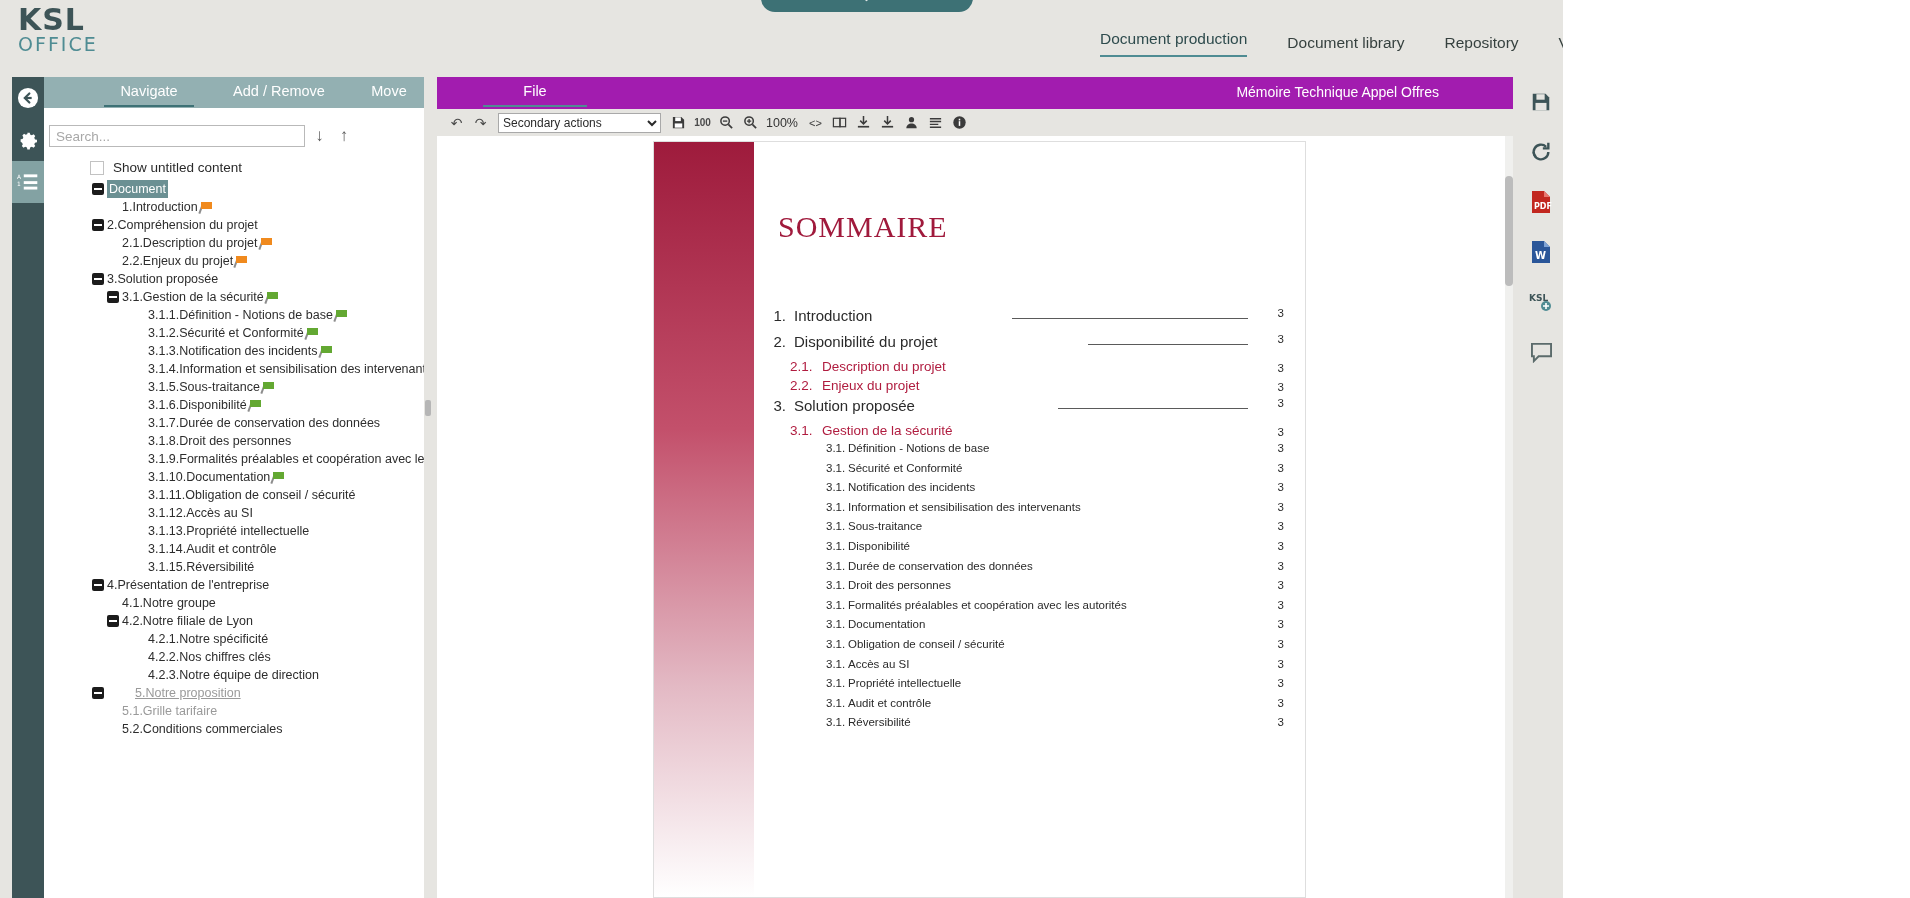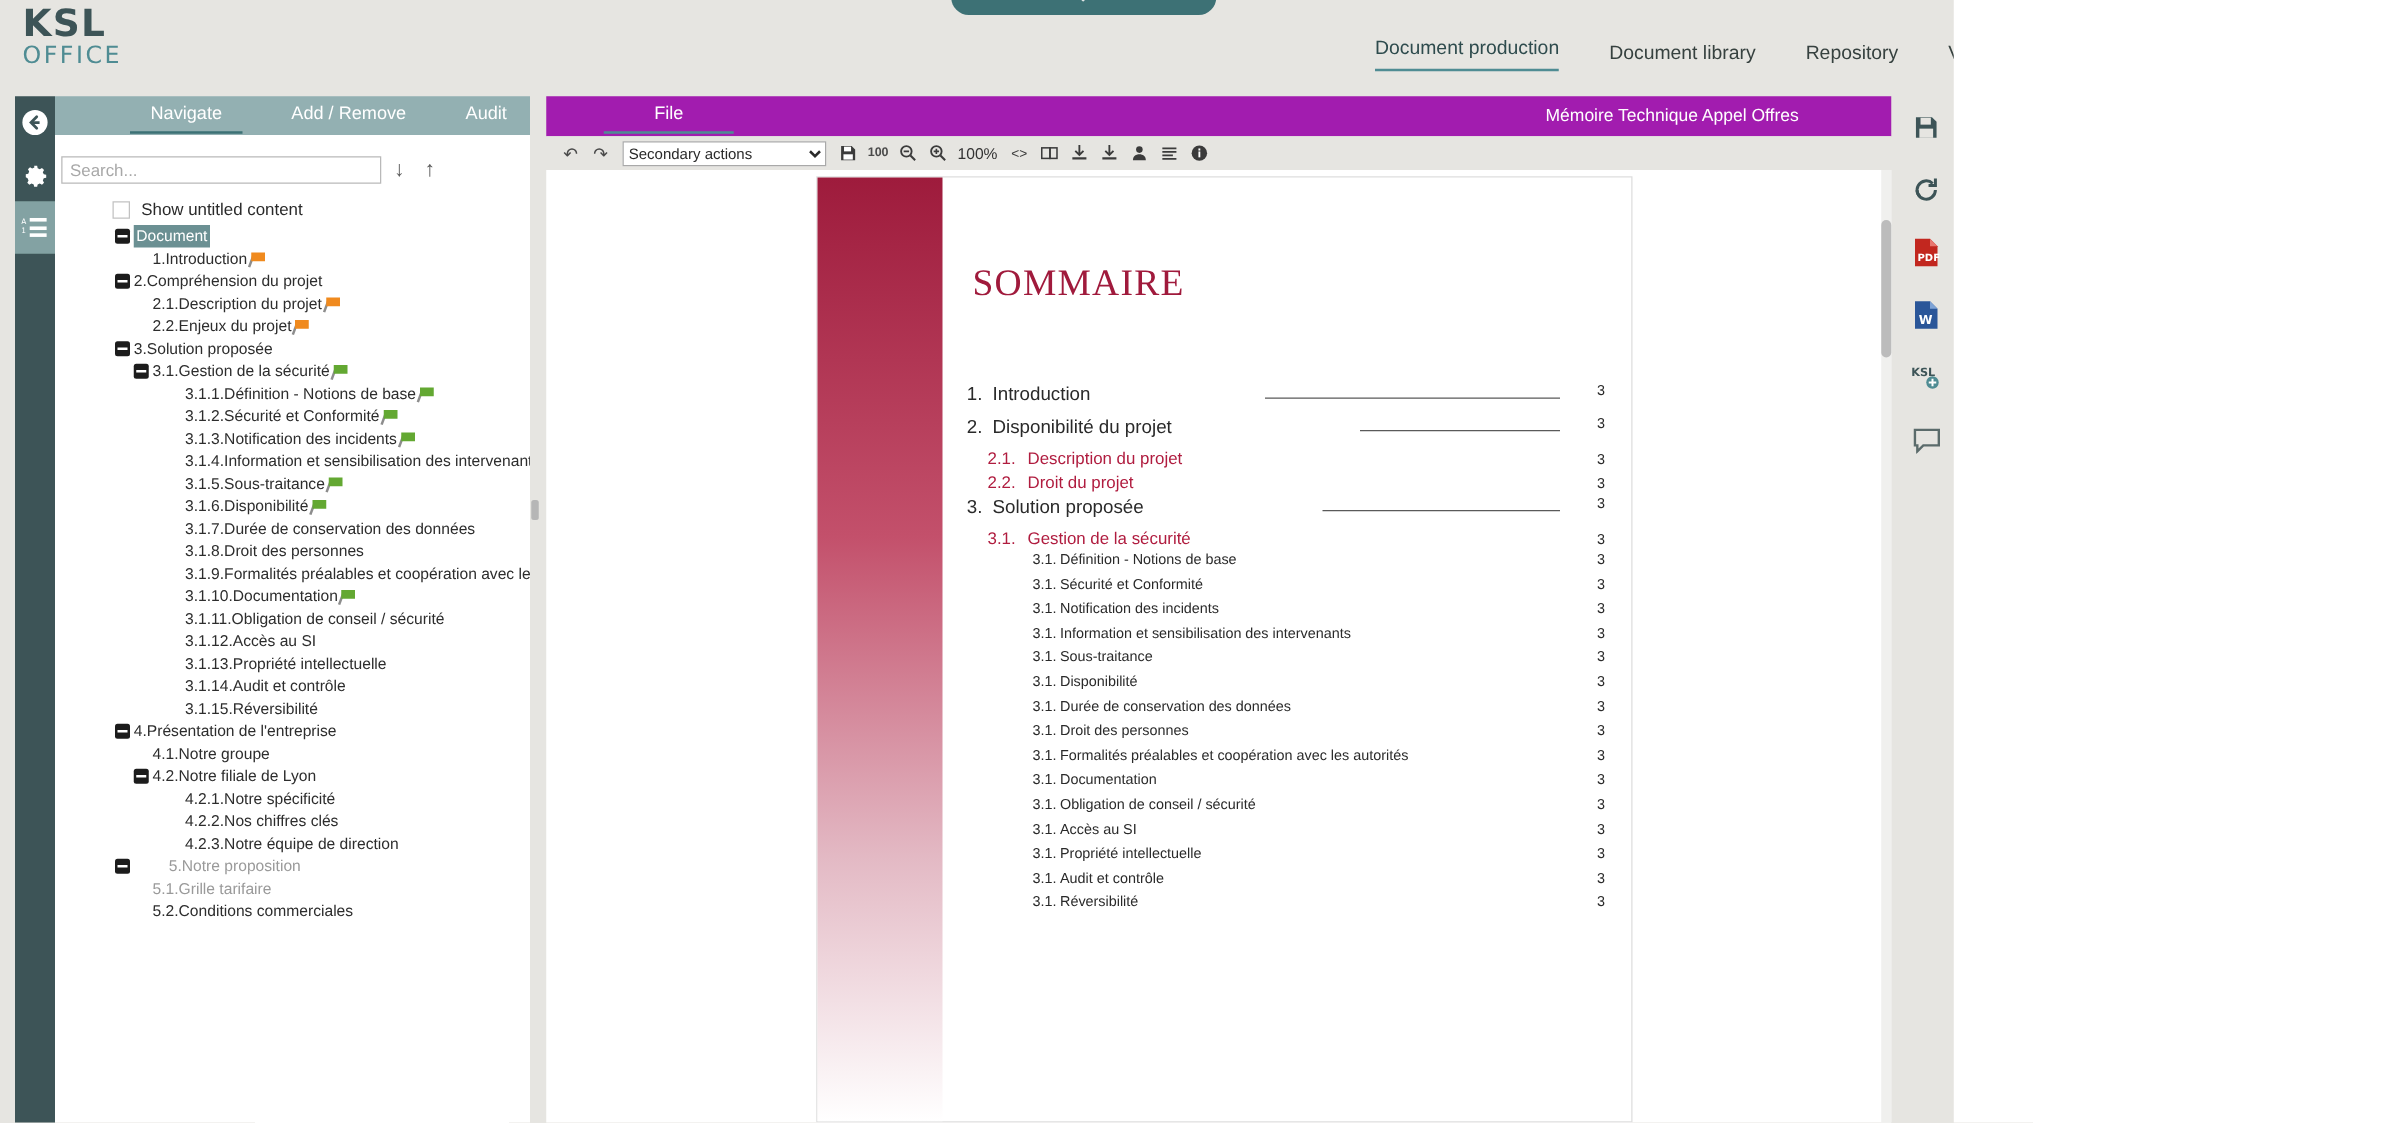--- a/index.html
+++ b/index.html
@@ -259,21 +259,21 @@
 
 <div id="leftpanel-head">
     <div class="ptab active" style="left: 60px; width: 90px;">
       <span>Navigate</span>
       <div class="ul2"></div>
     </div>
     <div class="ptab" style="left: 175px; width: 120px;">
       <span>Add / Remove</span>
     </div>
     <div class="ptab" style="left: 315px; width: 60px;">
-      <span>Audit</span>
+      <span>Move</span>
     </div>
   </div>
 <div id="leftpanel-body">
 
   <div id="searchrow">
     <input id="search-input" type="text" placeholder="Search..." style="">
     <span class="arrowbtn">↓</span>
     <span class="arrowbtn">↑</span>
   </div>
 
@@ -304,21 +304,21 @@
       <div class="trow"><span class="tlabel" style="margin-left: 104px;">3.1.12.Accès au SI</span></div>
       <div class="trow"><span class="tlabel" style="margin-left: 104px;">3.1.13.Propriété intellectuelle</span></div>
       <div class="trow"><span class="tlabel" style="margin-left: 104px;">3.1.14.Audit et contrôle</span></div>
       <div class="trow"><span class="tlabel" style="margin-left: 104px;">3.1.15.Réversibilité</span></div>
       <div class="trow"><div class="toggler" style="left: 48px;"></div><span class="tlabel" style="margin-left: 63px;">4.Présentation de l'entreprise</span></div>
       <div class="trow"><span class="tlabel" style="margin-left: 78px;">4.1.Notre groupe</span></div>
       <div class="trow"><div class="toggler" style="left: 63px;"></div><span class="tlabel" style="margin-left: 78px;">4.2.Notre filiale de Lyon</span></div>
       <div class="trow"><span class="tlabel" style="margin-left: 104px;">4.2.1.Notre spécificité</span></div>
       <div class="trow"><span class="tlabel" style="margin-left: 104px;">4.2.2.Nos chiffres clés</span></div>
       <div class="trow"><span class="tlabel" style="margin-left: 104px;">4.2.3.Notre équipe de direction</span></div>
-      <div class="trow"><div class="toggler" style="left: 48px;"></div><span class="tlabel grey" style="margin-left: 91px;">5.Notre proposition</span></div>
+      <div class="trow"><div class="toggler" style="left: 48px;"></div><span class="tlabel grey" style="margin-left: 91px; text-decoration: underline;">5.Notre proposition</span></div>
       <div class="trow"><span class="tlabel grey" style="margin-left: 78px;">5.1.Grille tarifaire</span></div>
       <div class="trow"><span class="tlabel" style="margin-left: 78px;">5.2.Conditions commerciales</span></div>
     </div>
 </div>
 <div id="panel-splitter"></div>
 
 <div id="docheader">
   <div id="file-tab">
     <span>File</span>
     <div class="ul3"></div>
@@ -409,21 +409,21 @@
           <span class="rule" style="width: 160px;"></span>
           <span class="pg">3</span>
         </div>
         <div class="toc2">
           <span class="num">2.1.</span>
           <span class="txt">Description du projet</span>
           <span class="pg">3</span>
         </div>
         <div class="toc2">
           <span class="num">2.2.</span>
-          <span class="txt">Droit du projet</span>
+          <span class="txt">Enjeux du projet</span>
           <span class="pg">3</span>
         </div>
         <div class="toc1">
           <span class="num">3.</span>
           <span class="txt">Solution proposée</span>
           <span class="rule" style="width: 190px;"></span>
           <span class="pg">3</span>
         </div>
         <div class="toc2">
           <span class="num">3.1.</span>

